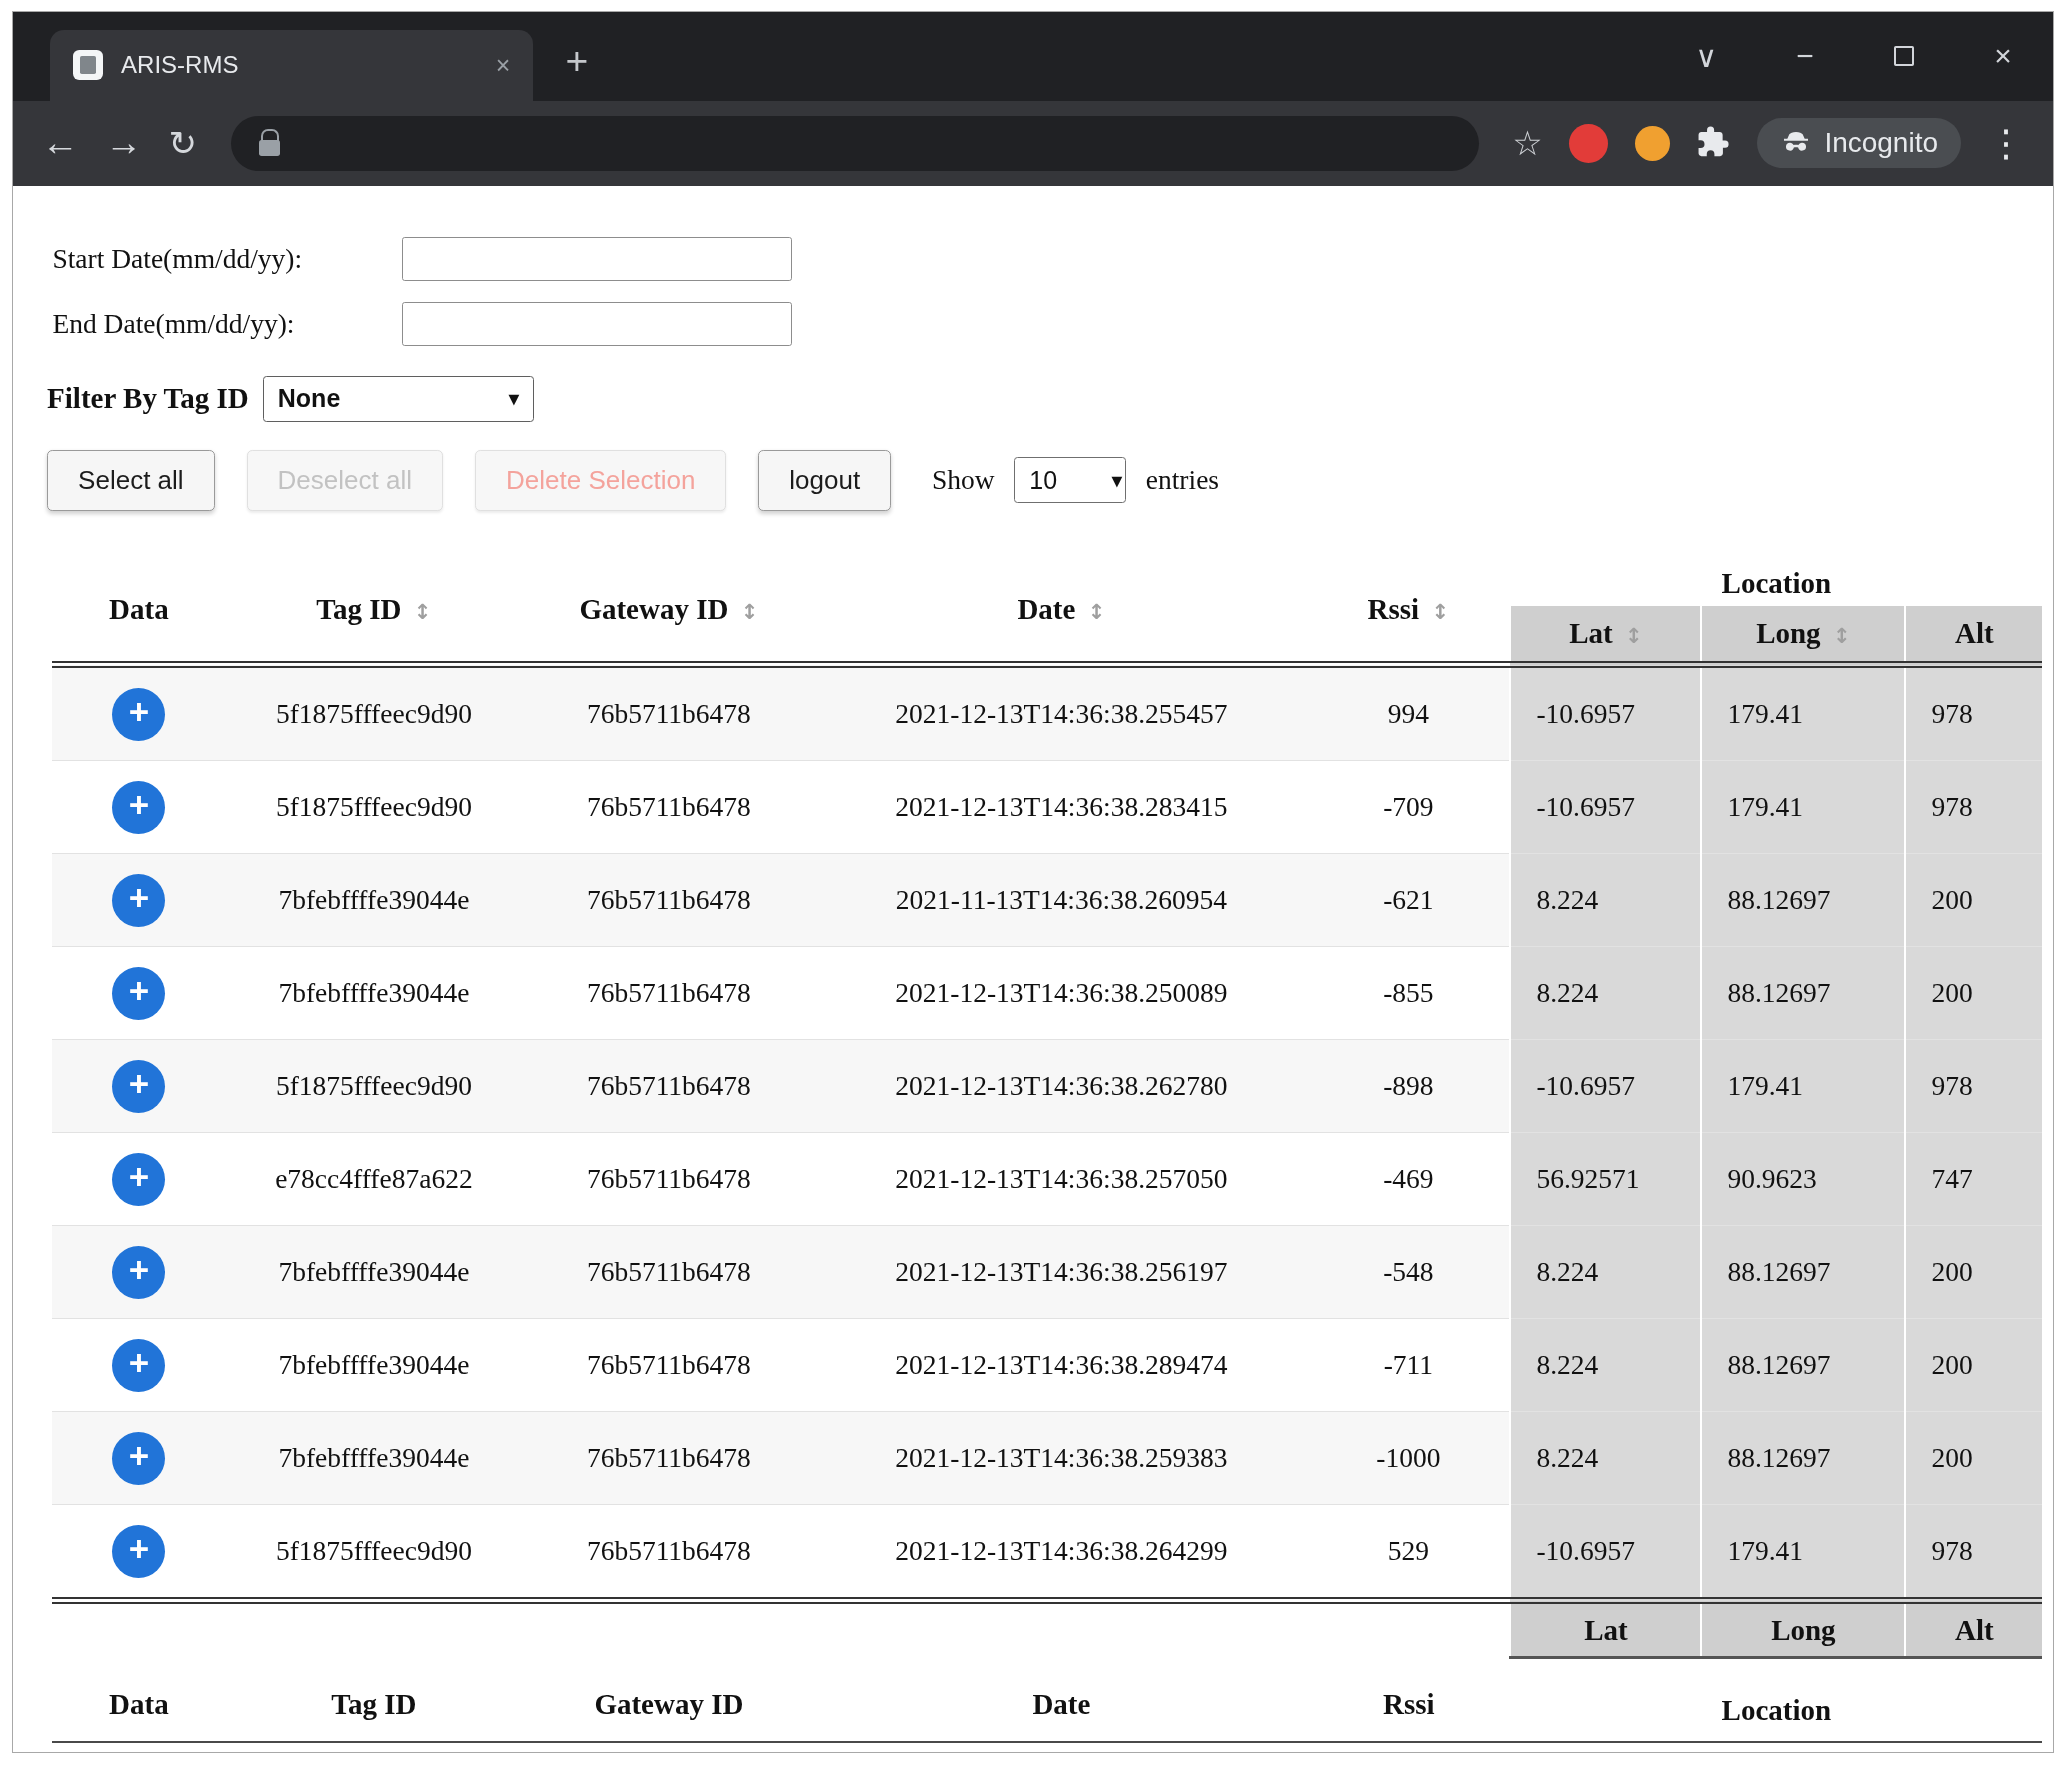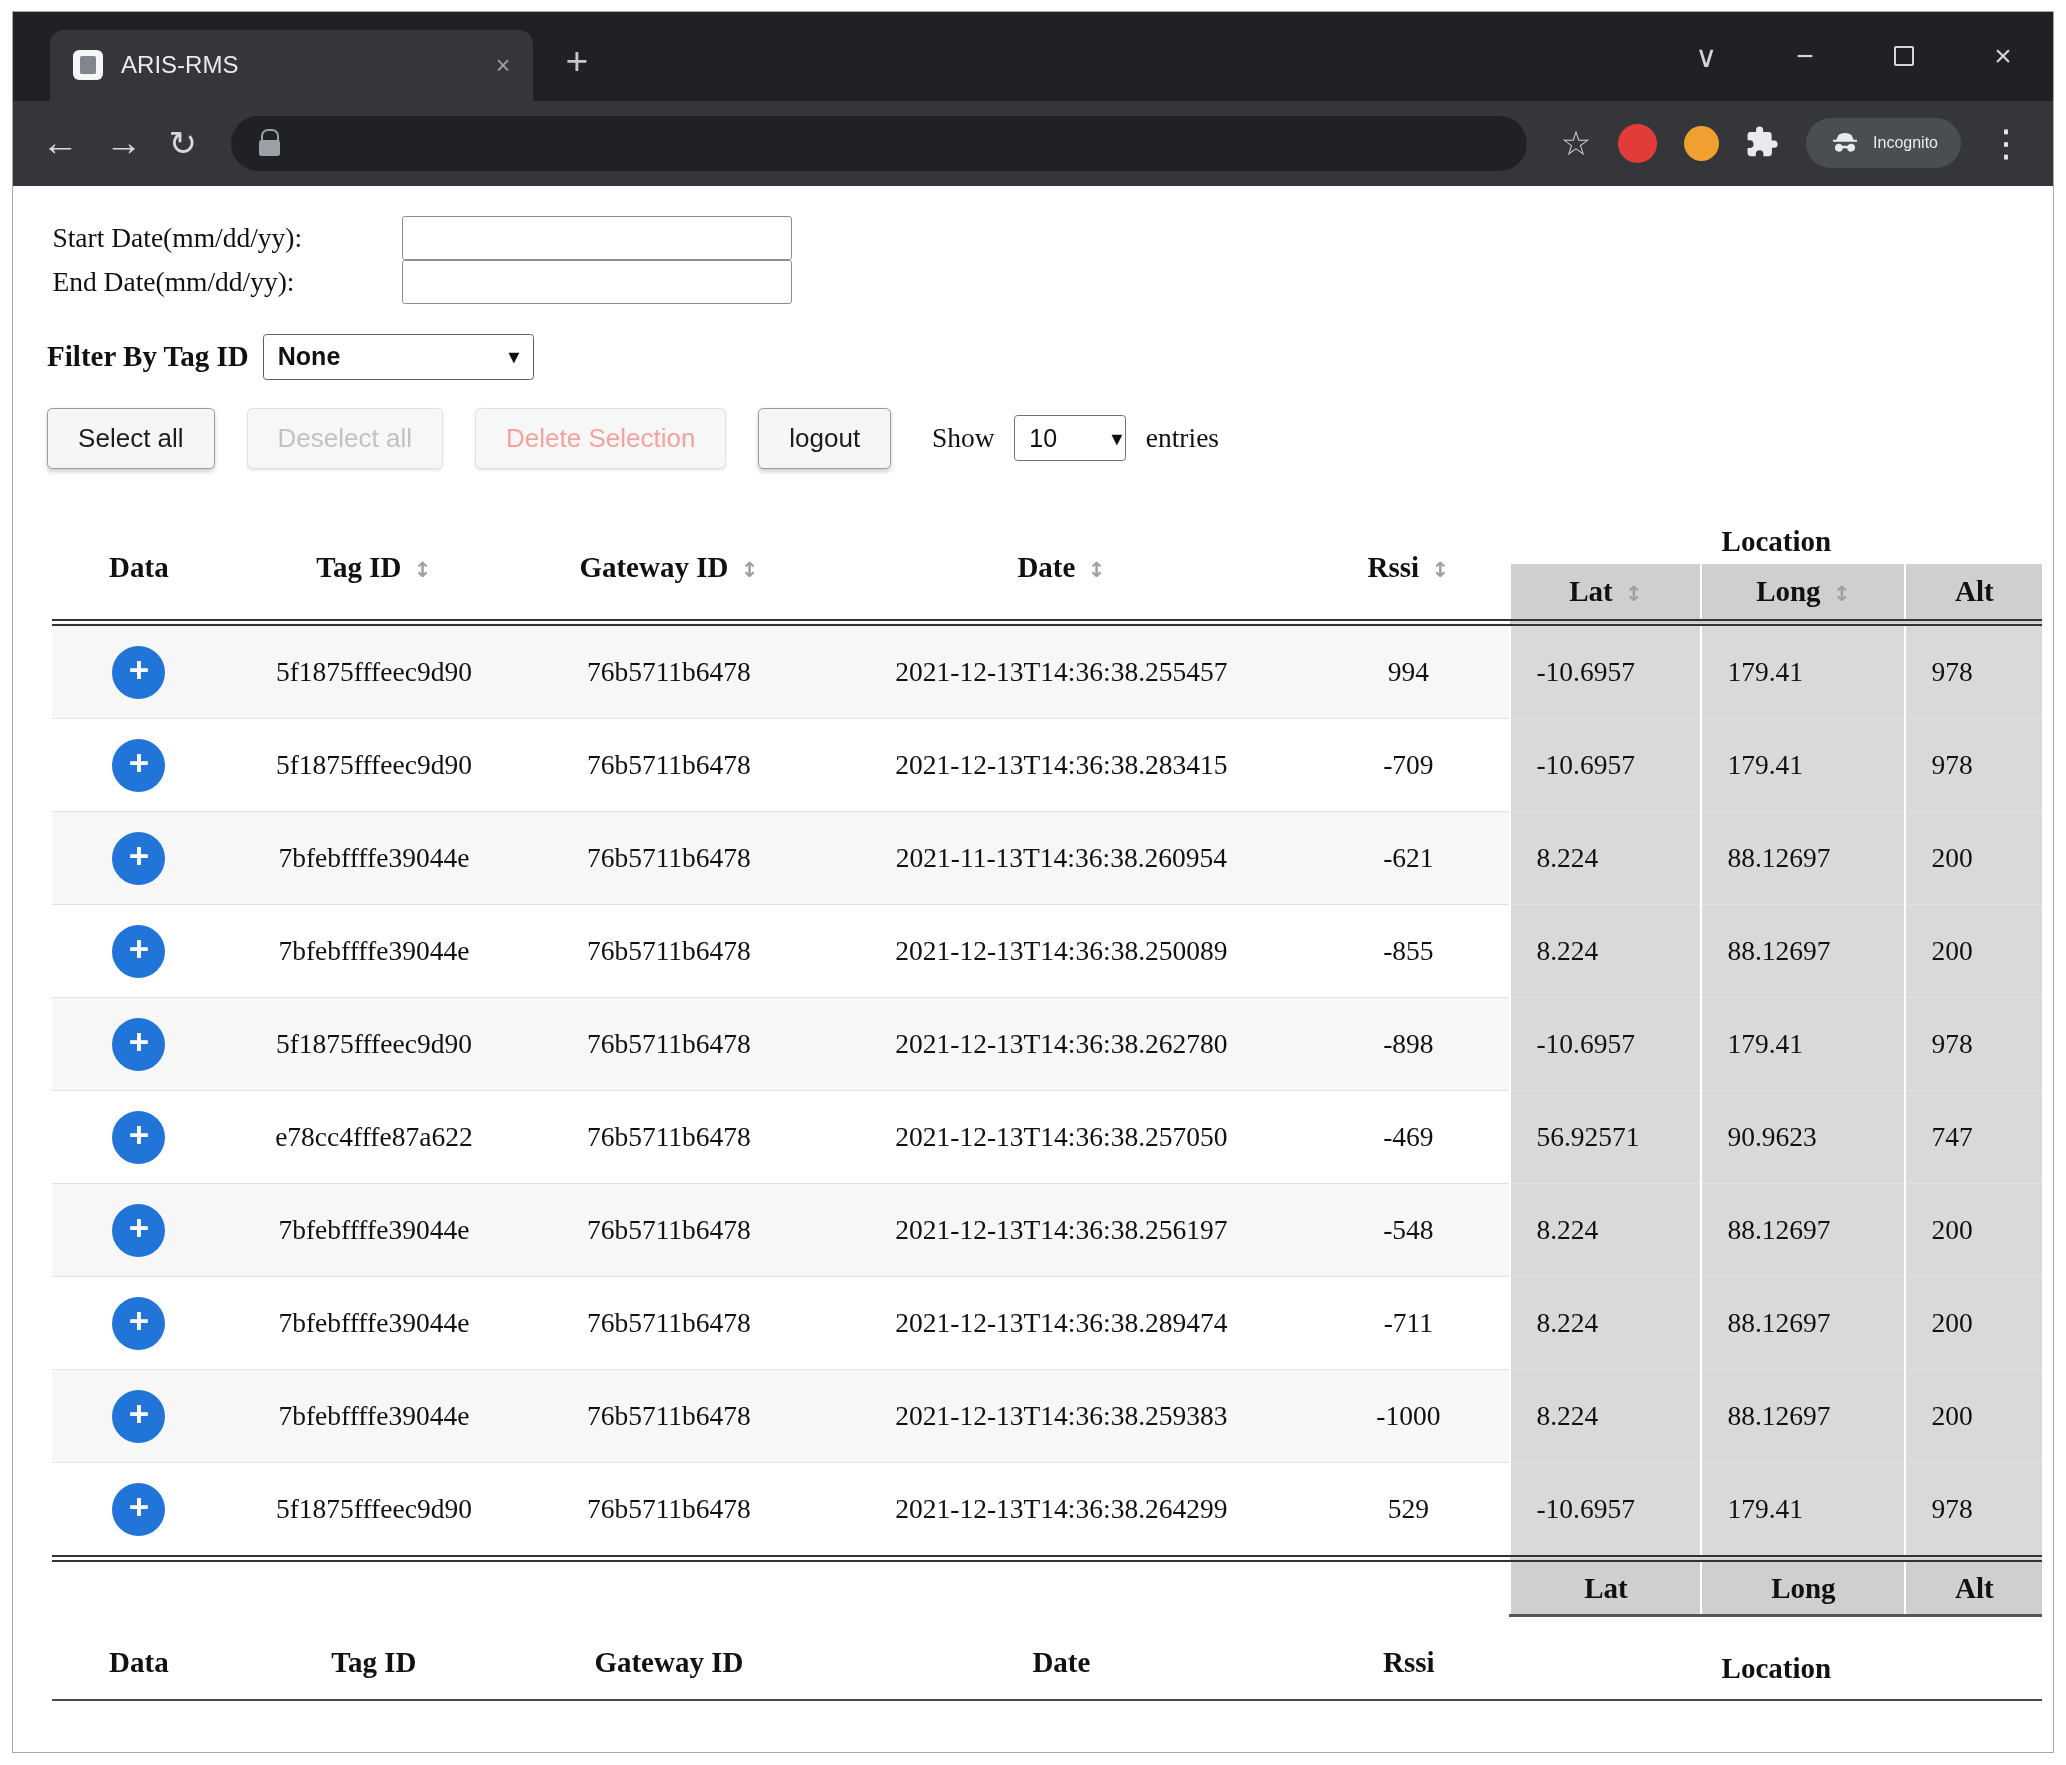--- a/index.html
+++ b/index.html
@@ -31,27 +31,27 @@
   .reload { font-size: 34px; }
   .omnibox { flex: 1; height: 55px; background: #202124; border-radius: 27.5px;
              display: flex; align-items: center; padding: 0 28px; margin: 0 7px; }
   .lock { position: relative; width: 21px; height: 16px; background: #9aa0a6; border-radius: 2.7px; margin-top: 8.9px; }
   .lock::before { content:""; position:absolute; top:-10.6px; left:2.7px; width:14px; height:12.4px;
                   border:2.7px solid #9aa0a6; border-bottom:none; border-radius:7px 7px 0 0; }
   .star { font-size: 34px; color: #cdd0d4; }
   .ext-abp { width: 39px; height: 39px; border-radius: 50%; background: #e23c39; flex: none; }
   .ext-orange { width: 35px; height: 35px; border-radius: 50%; background: #f0a030; flex: none; }
   .incognito-badge { display: flex; align-items: center; gap: 12.4px; background: #4a4d51;
-                     border-radius: 25px; height: 50px; padding: 0 23px; color: #e8eaed; font-size: 16px; }
+                     border-radius: 25px; height: 50px; padding: 0 23px; color: #e8eaed; font-size: 28px; }
   .menu-dots { font-size: 37px; color: #e8eaed; }
 
   
   .page { padding: 30px 35px 0 39px; }
 
-  .f-row { display: flex; align-items: center; }
+  .f-row { display: flex; align-items: center; margin-top: 21px; }
   .f-label { width: 350px; font-size: 27.5px; }
   .f-input { width: 390px; height: 44px; border: 1.8px solid #8d8d8d; border-radius: 2.7px; background: #fff; }
 
   .filter-row { display: flex; align-items: center; margin-top: 30px; margin-left: -5.3px; }
   .f-bold { font-weight: bold; font-size: 29px; }
   .selectbox { display: inline-flex; align-items: center; justify-content: space-between;
                border: 1.8px solid #5f5f5f; border-radius: 3.5px; height: 46px; padding: 0 14px;
                font: bold 25px "Liberation Sans", sans-serif; background: #fff; gap: 39px; }
   .tag-select { width: 271px; margin-left: 14px; }
   .sel-arrow { font-size: 19.5px; margin-left: 16px; font-weight: bold; }

